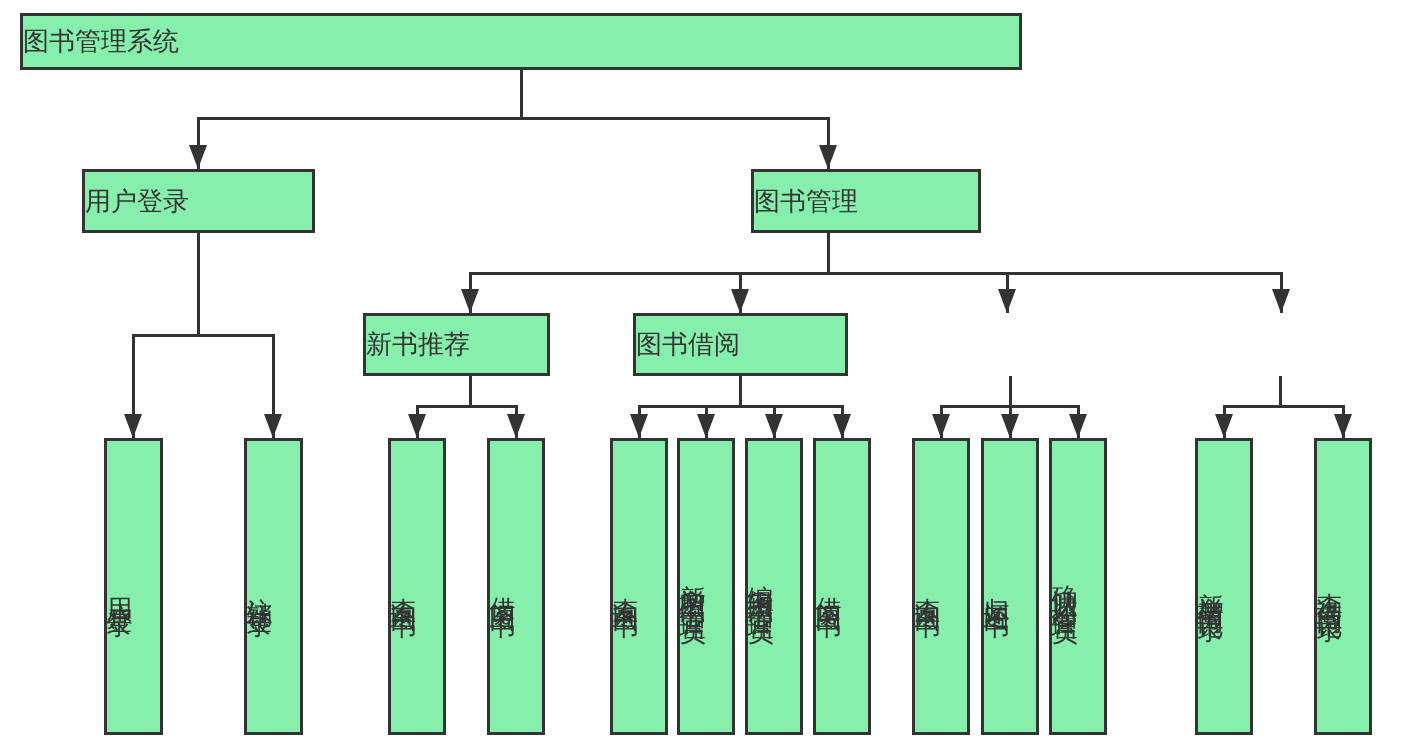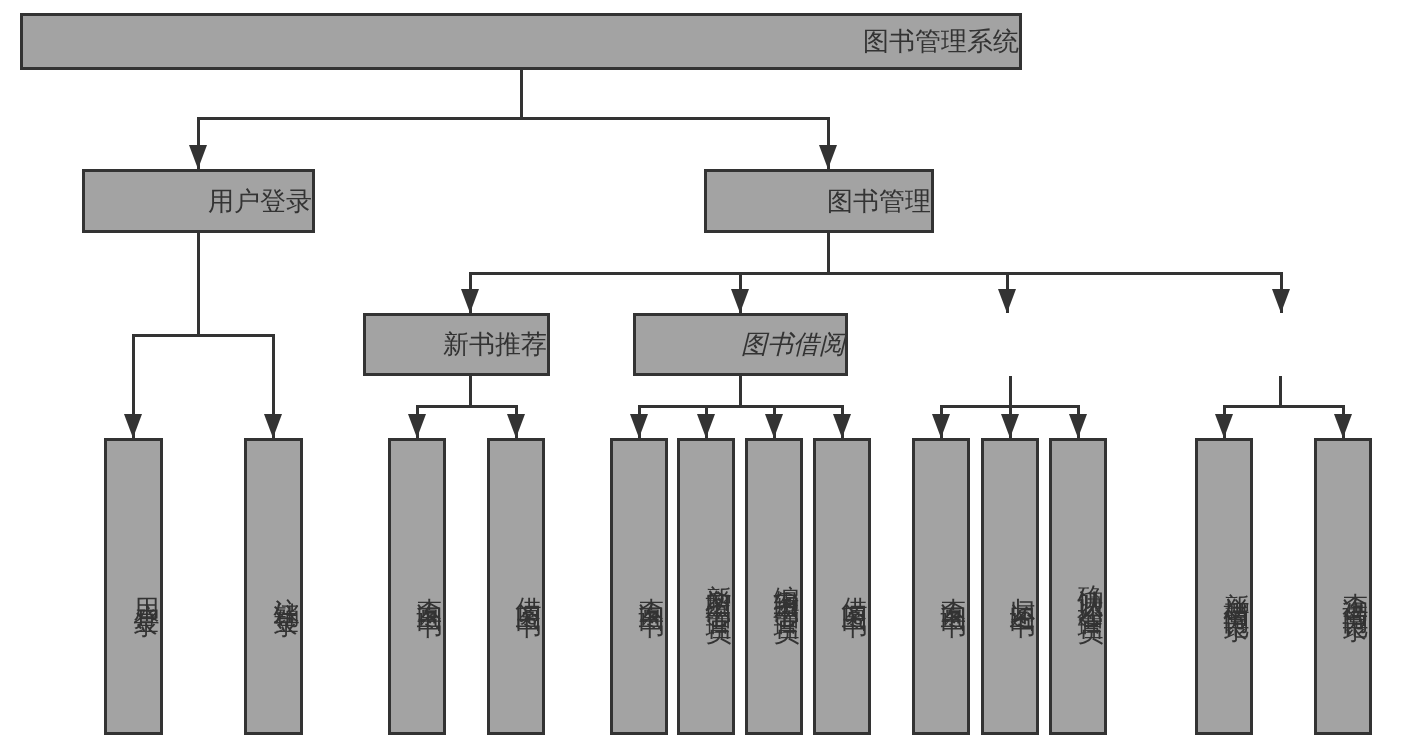--- a/index.html
+++ b/index.html
@@ -6,26 +6,26 @@
   #canvas {
     position: relative;
     width: 1405px;
     height: 747px;
     background: #ffffff;
     font-family: "Liberation Sans", sans-serif;
     overflow: hidden;
   }
   .box {
     position: absolute;
-    background: #a3a3a3;
+    background: #86efac;
     border: 3px solid #333333;
     box-sizing: border-box;
     display: flex;
     align-items: center;
-    justify-content: flex-end;
+    justify-content: flex-start;
     color: #333333;
   }
   .hnode { font-size: 26px; }
   .hnode .lbl { white-space: nowrap; }
   .leaf .lbl {
     writing-mode: vertical-rl;
     text-orientation: mixed;
     font-size: 26px;
     letter-spacing: 5px;
     line-height: 1;
@@ -66,21 +66,21 @@
   <div class="vline" style="left:520px; top:70px; height:48px;"></div>
   <div class="hline" style="left:197px; top:117px; width:633px;"></div>
   <div class="stem" style="left:197px; top:117px; height:52px;"></div>
   <div class="arrow" style="left:189px; top:145px;"></div>
   <div class="stem" style="left:827px; top:117px; height:52px;"></div>
   <div class="arrow" style="left:819px; top:145px;"></div>
 
   <div class="box hnode" style="left:82px; top:169px; width:233px; height:64px;">
     <span class="lbl">用户登录</span>
   </div>
-  <div class="box hnode" style="left:704px; top:169px; width:230px; height:64px;">
+  <div class="box hnode" style="left:751px; top:169px; width:230px; height:64px;">
     <span class="lbl">图书管理</span>
   </div>
 
   <div class="vline" style="left:197px; top:233px; height:104px;"></div>
   <div class="hline" style="left:132px; top:334px; width:142px;"></div>
   <div class="stem" style="left:132px; top:334px; height:104px;"></div>
   <div class="arrow" style="left:124px; top:414px;"></div>
   <div class="stem" style="left:272px; top:334px; height:104px;"></div>
   <div class="arrow" style="left:264px; top:414px;"></div>
 
@@ -91,21 +91,21 @@
   <div class="stem" style="left:739px; top:272px; height:41px;"></div>
   <div class="arrow" style="left:731px; top:289px;"></div>
   <div class="stem" style="left:1006px; top:272px; height:41px;"></div>
   <div class="arrow" style="left:998px; top:289px;"></div>
   <div class="stem" style="left:1280px; top:272px; height:41px;"></div>
   <div class="arrow" style="left:1272px; top:289px;"></div>
 
   <div class="box hnode" style="left:363px; top:313px; width:187px; height:63px;">
     <span class="lbl">新书推荐</span>
   </div>
-  <div class="box hnode" style="left:633px; top:313px; width:215px; height:63px;font-style:italic;">
+  <div class="box hnode" style="left:633px; top:313px; width:215px; height:63px;">
     <span class="lbl">图书借阅</span>
   </div>
 
   <div class="vline" style="left:469px; top:376px; height:32px;"></div>
   <div class="hline" style="left:416px; top:405px; width:102px;"></div>
   <div class="stem" style="left:416px; top:405px; height:33px;"></div>
   <div class="arrow" style="left:408px; top:414px;"></div>
   <div class="stem" style="left:515px; top:405px; height:33px;"></div>
   <div class="arrow" style="left:507px; top:414px;"></div>
 

